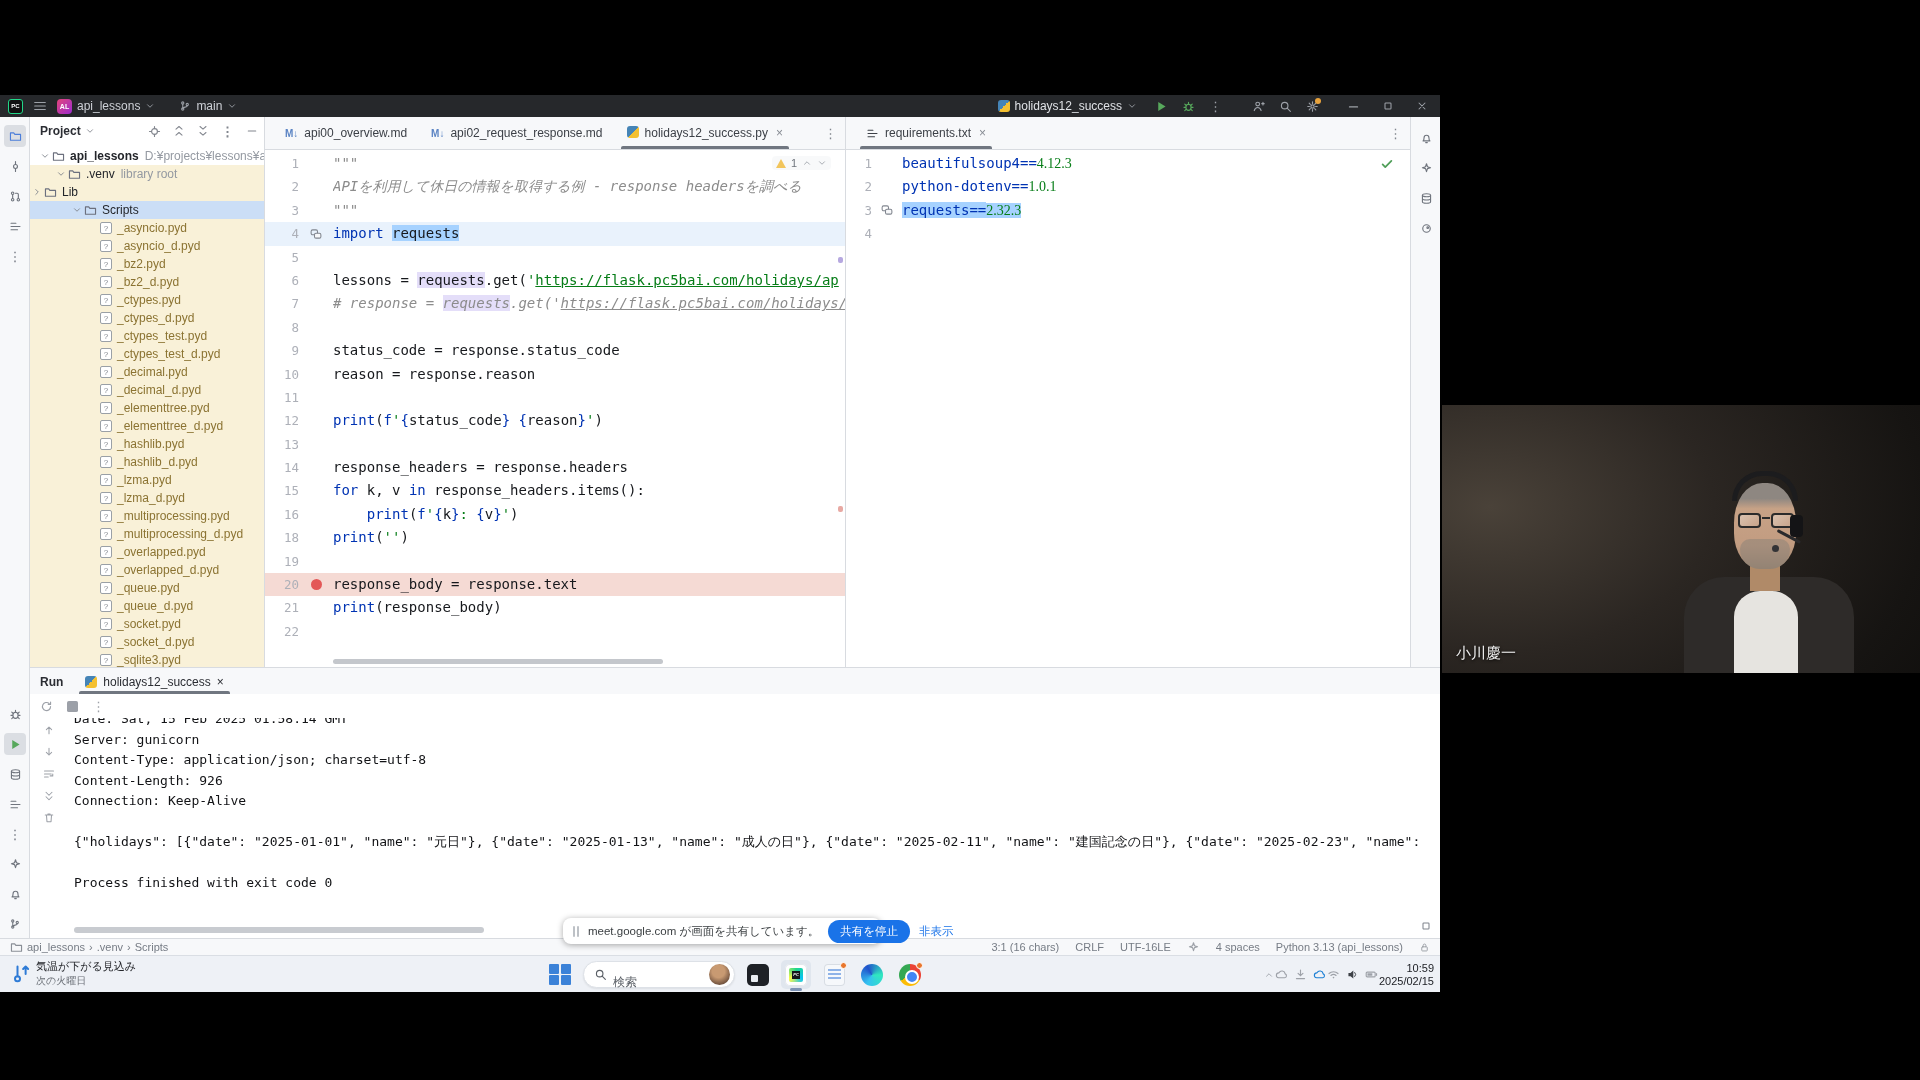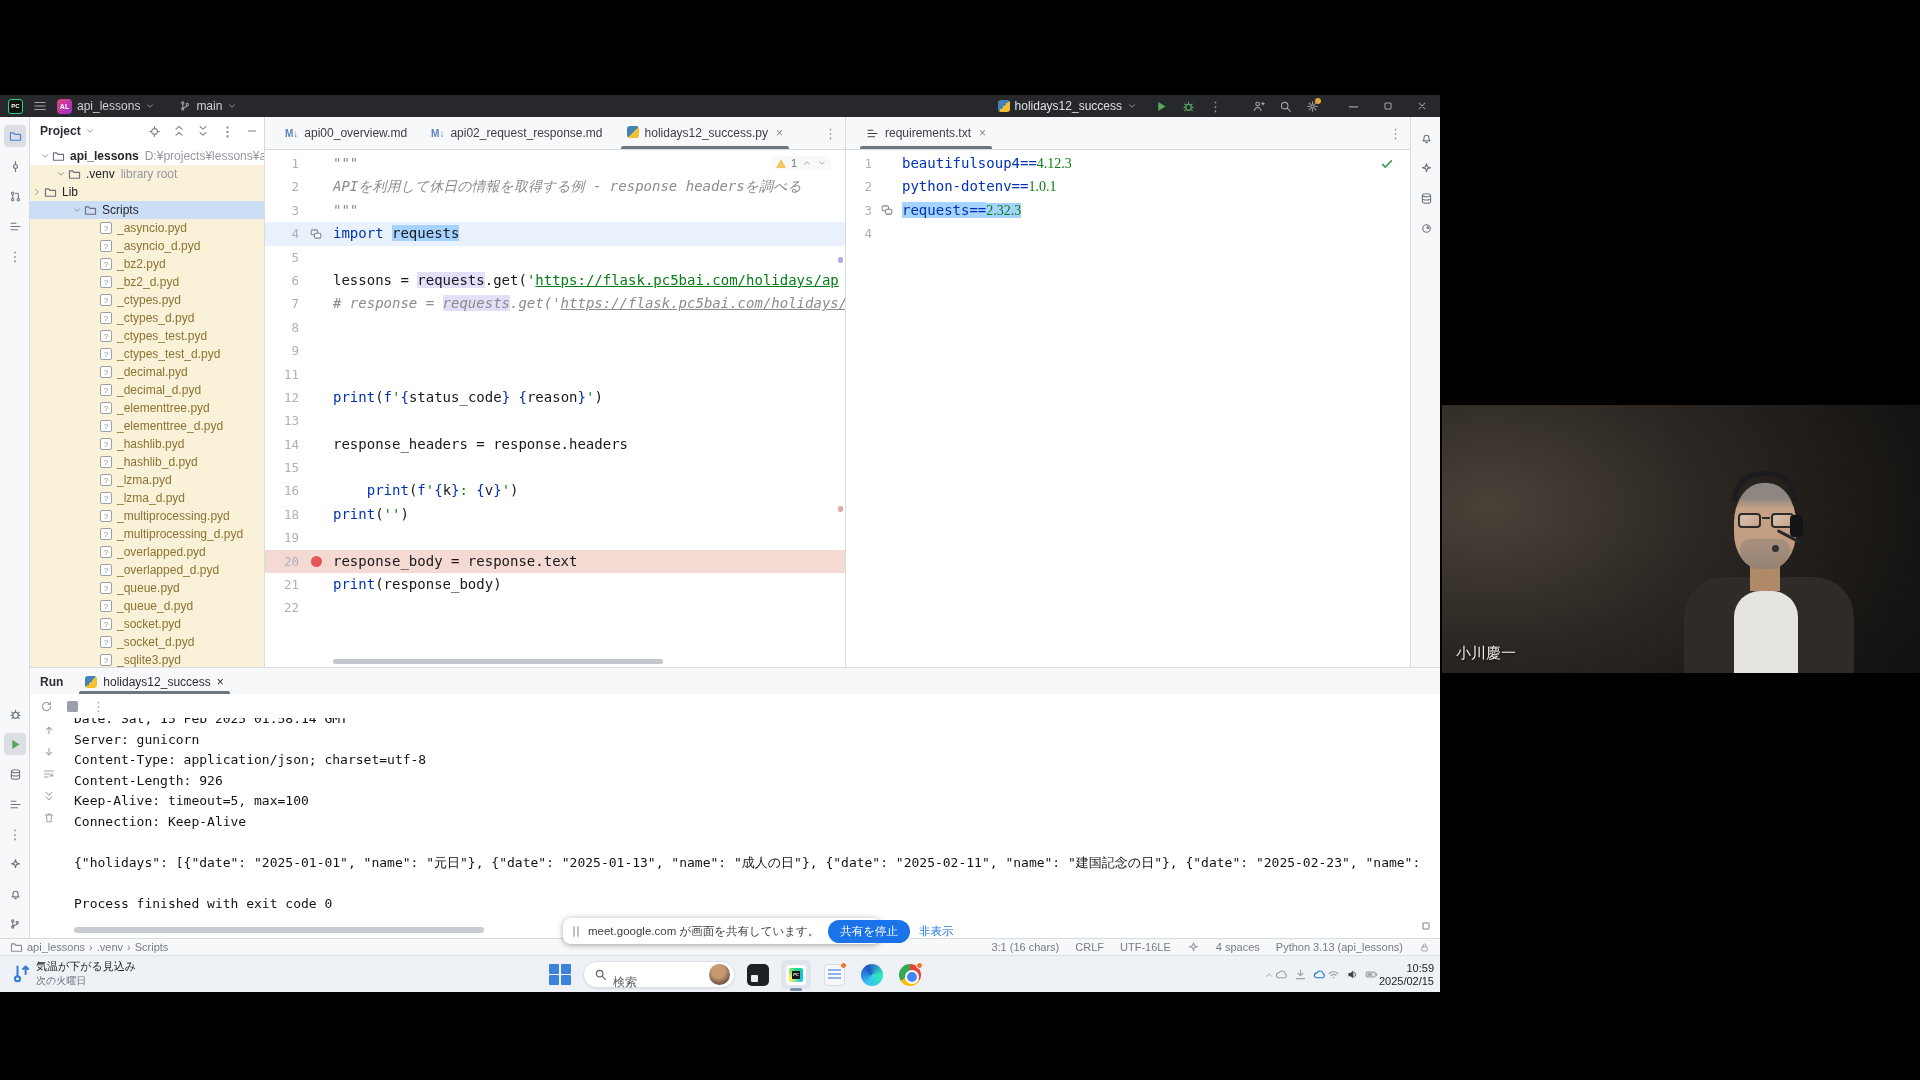--- a/index.html
+++ b/index.html
@@ -637,26 +637,27 @@
               <div class="cl"><span class="lnum">2</span><span class="gic"></span><span class="ctext"><span class="tk-c">APIを利用して休日の情報を取得する例 - response headersを調べる</span></span></div>
               <div class="cl"><span class="lnum">3</span><span class="gic"></span><span class="ctext"><span class="tk-c">"""</span></span></div>
               <div class="cl caret"><span class="lnum">4</span><span class="gic"><svg viewBox="0 0 16 16" width="12" height="12" fill="none" stroke="currentColor" stroke-width="1.4" stroke-linecap="round" stroke-linejoin="round">
                     <rect x="1.5" y="2.5" width="8.5" height="6.5" rx="2"></rect>
                     <rect x="6" y="7" width="8.5" height="6.5" rx="2" fill="#F7F8FA"></rect>
                   </svg></span><span class="ctext"><span class="tk-k">import </span><span class="tk-p m-sel">requests</span></span></div>
               <div class="cl"><span class="lnum">5</span><span class="gic"></span><span class="ctext"></span></div>
               <div class="cl"><span class="lnum">6</span><span class="gic"></span><span class="ctext"><span class="tk-p">lessons = </span><span class="tk-p m-use">requests</span><span class="tk-p">.get(</span><span class="tk-s">'</span><span class="tk-s m-lnk">https://flask.pc5bai.com/holidays/ap</span></span></div>
               <div class="cl"><span class="lnum">7</span><span class="gic"></span><span class="ctext"><span class="tk-c"># response = </span><span class="tk-c m-use">requests</span><span class="tk-c">.get('</span><span class="tk-c m-lnk">https://flask.pc5bai.com/holidays/</span></span></div>
               <div class="cl"><span class="lnum">8</span><span class="gic"></span><span class="ctext"></span></div>
-              <div class="cl"><span class="lnum">9</span><span class="gic"></span></div>
+              <div class="cl"><span class="lnum">9</span><span class="gic"></span><span class="ctext"><span class="tk-p">status_code = response.status_code</span></span></div>
+              <div class="cl"><span class="lnum">10</span><span class="gic"></span><span class="ctext"><span class="tk-p">reason = response.reason</span></span></div>
               <div class="cl"><span class="lnum">11</span><span class="gic"></span><span class="ctext"></span></div>
               <div class="cl"><span class="lnum">12</span><span class="gic"></span><span class="ctext"><span class="tk-k">print</span><span class="tk-p">(</span><span class="tk-k">f</span><span class="tk-s">'</span><span class="tk-k">{</span><span class="tk-p">status_code</span><span class="tk-k">}</span><span class="tk-s"> </span><span class="tk-k">{</span><span class="tk-p">reason</span><span class="tk-k">}</span><span class="tk-s">'</span><span class="tk-p">)</span></span></div>
               <div class="cl"><span class="lnum">13</span><span class="gic"></span><span class="ctext"></span></div>
               <div class="cl"><span class="lnum">14</span><span class="gic"></span><span class="ctext"><span class="tk-p">response_headers = response.headers</span></span></div>
-              <div class="cl"><span class="lnum">15</span><span class="gic"></span></div>
+              <div class="cl"><span class="lnum">15</span><span class="gic"></span><span class="ctext"><span class="tk-k">for</span><span class="tk-p"> k, v </span><span class="tk-k">in</span><span class="tk-p"> response_headers.items():</span></span></div>
               <div class="cl"><span class="lnum">16</span><span class="gic"></span><span class="ctext"><span class="tk-p">    </span><span class="tk-k">print</span><span class="tk-p">(</span><span class="tk-k">f</span><span class="tk-s">'</span><span class="tk-k">{</span><span class="tk-p">k</span><span class="tk-k">}</span><span class="tk-s">: </span><span class="tk-k">{</span><span class="tk-p">v</span><span class="tk-k">}</span><span class="tk-s">'</span><span class="tk-p">)</span></span></div>
               <div class="cl"><span class="lnum">18</span><span class="gic"></span><span class="ctext"><span class="tk-k">print</span><span class="tk-p">(</span><span class="tk-s">''</span><span class="tk-p">)</span></span></div>
               <div class="cl"><span class="lnum">19</span><span class="gic"></span><span class="ctext"></span></div>
               <div class="cl bp"><span class="lnum">20</span><span class="gic"><span class="bpdot"></span></span><span class="ctext"><span class="tk-p">response_body = response.text</span></span></div>
               <div class="cl"><span class="lnum">21</span><span class="gic"></span><span class="ctext"><span class="tk-k">print</span><span class="tk-p">(response_body)</span></span></div>
               <div class="cl"><span class="lnum">22</span><span class="gic"></span><span class="ctext"></span></div>
             </div>
           <div class="hsb"></div>
           <div class="vsb">
             <span class="mk" style="top:20%;background:#B6A8E0;"></span>
@@ -767,21 +768,20 @@
                 <path d="M3 4h10M6.5 4V2.6h3V4M4.6 4l.7 9h5.4l.7-9"></path>
               </svg>
             </span>
           </div>
         <div id="console">
             <div class="con-in" id="conin">
               <div class="conline">Date: Sat, 15 Feb 2025 01:58:14 GMT</div>
               <div class="conline">Server: gunicorn</div>
               <div class="conline">Content-Type: application/json; charset=utf-8</div>
               <div class="conline">Content-Length: 926</div>
-              <div class="conline">Keep-Alive: timeout=5, max=100</div>
               <div class="conline">Connection: Keep-Alive</div>
               <div class="conline"></div>
               <div class="conline">{"holidays": [{"date": "2025-01-01", "name": "元日"}, {"date": "2025-01-13", "name": "成人の日"}, {"date": "2025-02-11", "name": "建国記念の日"}, {"date": "2025-02-23", "name": "天皇誕</div>
               <div class="conline"></div>
               <div class="conline">Process finished with exit code 0</div>
             </div>
           </div>
         <div id="conhsb"></div>
         <span id="runcorner" class="ic">
             <svg viewBox="0 0 16 16" width="12" height="12" fill="none" stroke="currentColor" stroke-width="1.4" stroke-linecap="round" stroke-linejoin="round">

